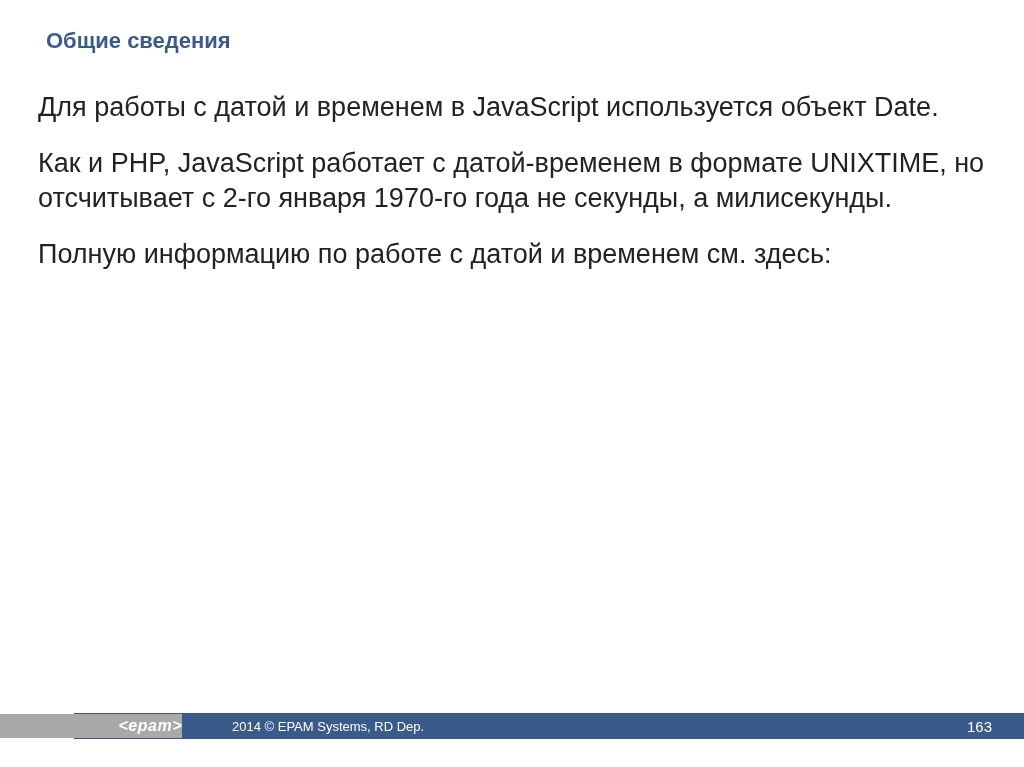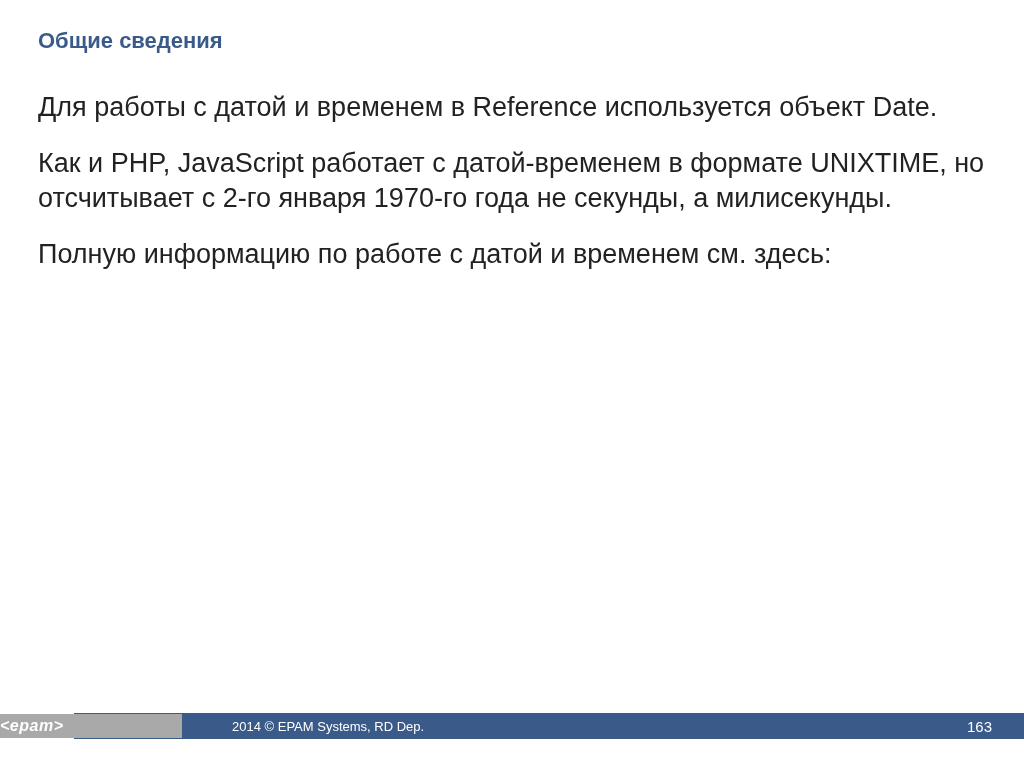--- a/index.html
+++ b/index.html
@@ -15,20 +15,21 @@
       width: 100%;
       height: 100%;
       position: relative;
       padding: 28px 38px 0 38px;
     }
     .title {
       color: #3a5a8a;
       font-size: 22px;
       font-weight: bold;
       margin-bottom: 36px;
+      margin-left: 8px;
     }
     .body-text p {
       color: #222;
       font-size: 27px;
       line-height: 1.32;
       margin-bottom: 20px;
     }
     .body-text a {
       color: #4a6fd6;
       text-decoration: underline;
@@ -56,21 +57,21 @@
     }
     .footer-gray {
       position: absolute;
       left: 0;
       top: 1px;
       height: 24px;
       width: 182px;
       background: #a9a9a9;
       display: flex;
       align-items: center;
-      justify-content: flex-start;
+      justify-content: flex-end;
     }
     .logo {
       color: #fff;
       font-size: 16px;
       font-weight: bold;
       font-style: italic;
       letter-spacing: 0.5px;
       font-family: Arial, sans-serif;
     }
     .copyright {
@@ -82,21 +83,21 @@
       color: #fff;
       font-size: 15px;
     }
   </style>
 </head>
 <body>
 
 <div class="slide">
   <h1 class="title">Общие сведения</h1>
   <div class="body-text">
-    <p>Для работы с датой и временем в Reference используется объект Date.</p>
+    <p>Для работы с датой и временем в JavaScript используется объект Date.</p>
     <p>Как и PHP, JavaScript работает с датой-временем в формате UNIXTIME, но отсчитывает с 2-го января 1970-го года не секунды, а милисекунды.</p>
     <p>Полную информацию по работе с датой и временем см. здесь:</p>
   </div>
 
   <div class="footer">
     <div class="footer-blue">
       <span class="copyright">2014 © EPAM Systems, RD Dep.</span>
       <span class="pagenum">163</span>
     </div>
     <div class="footer-gray">

